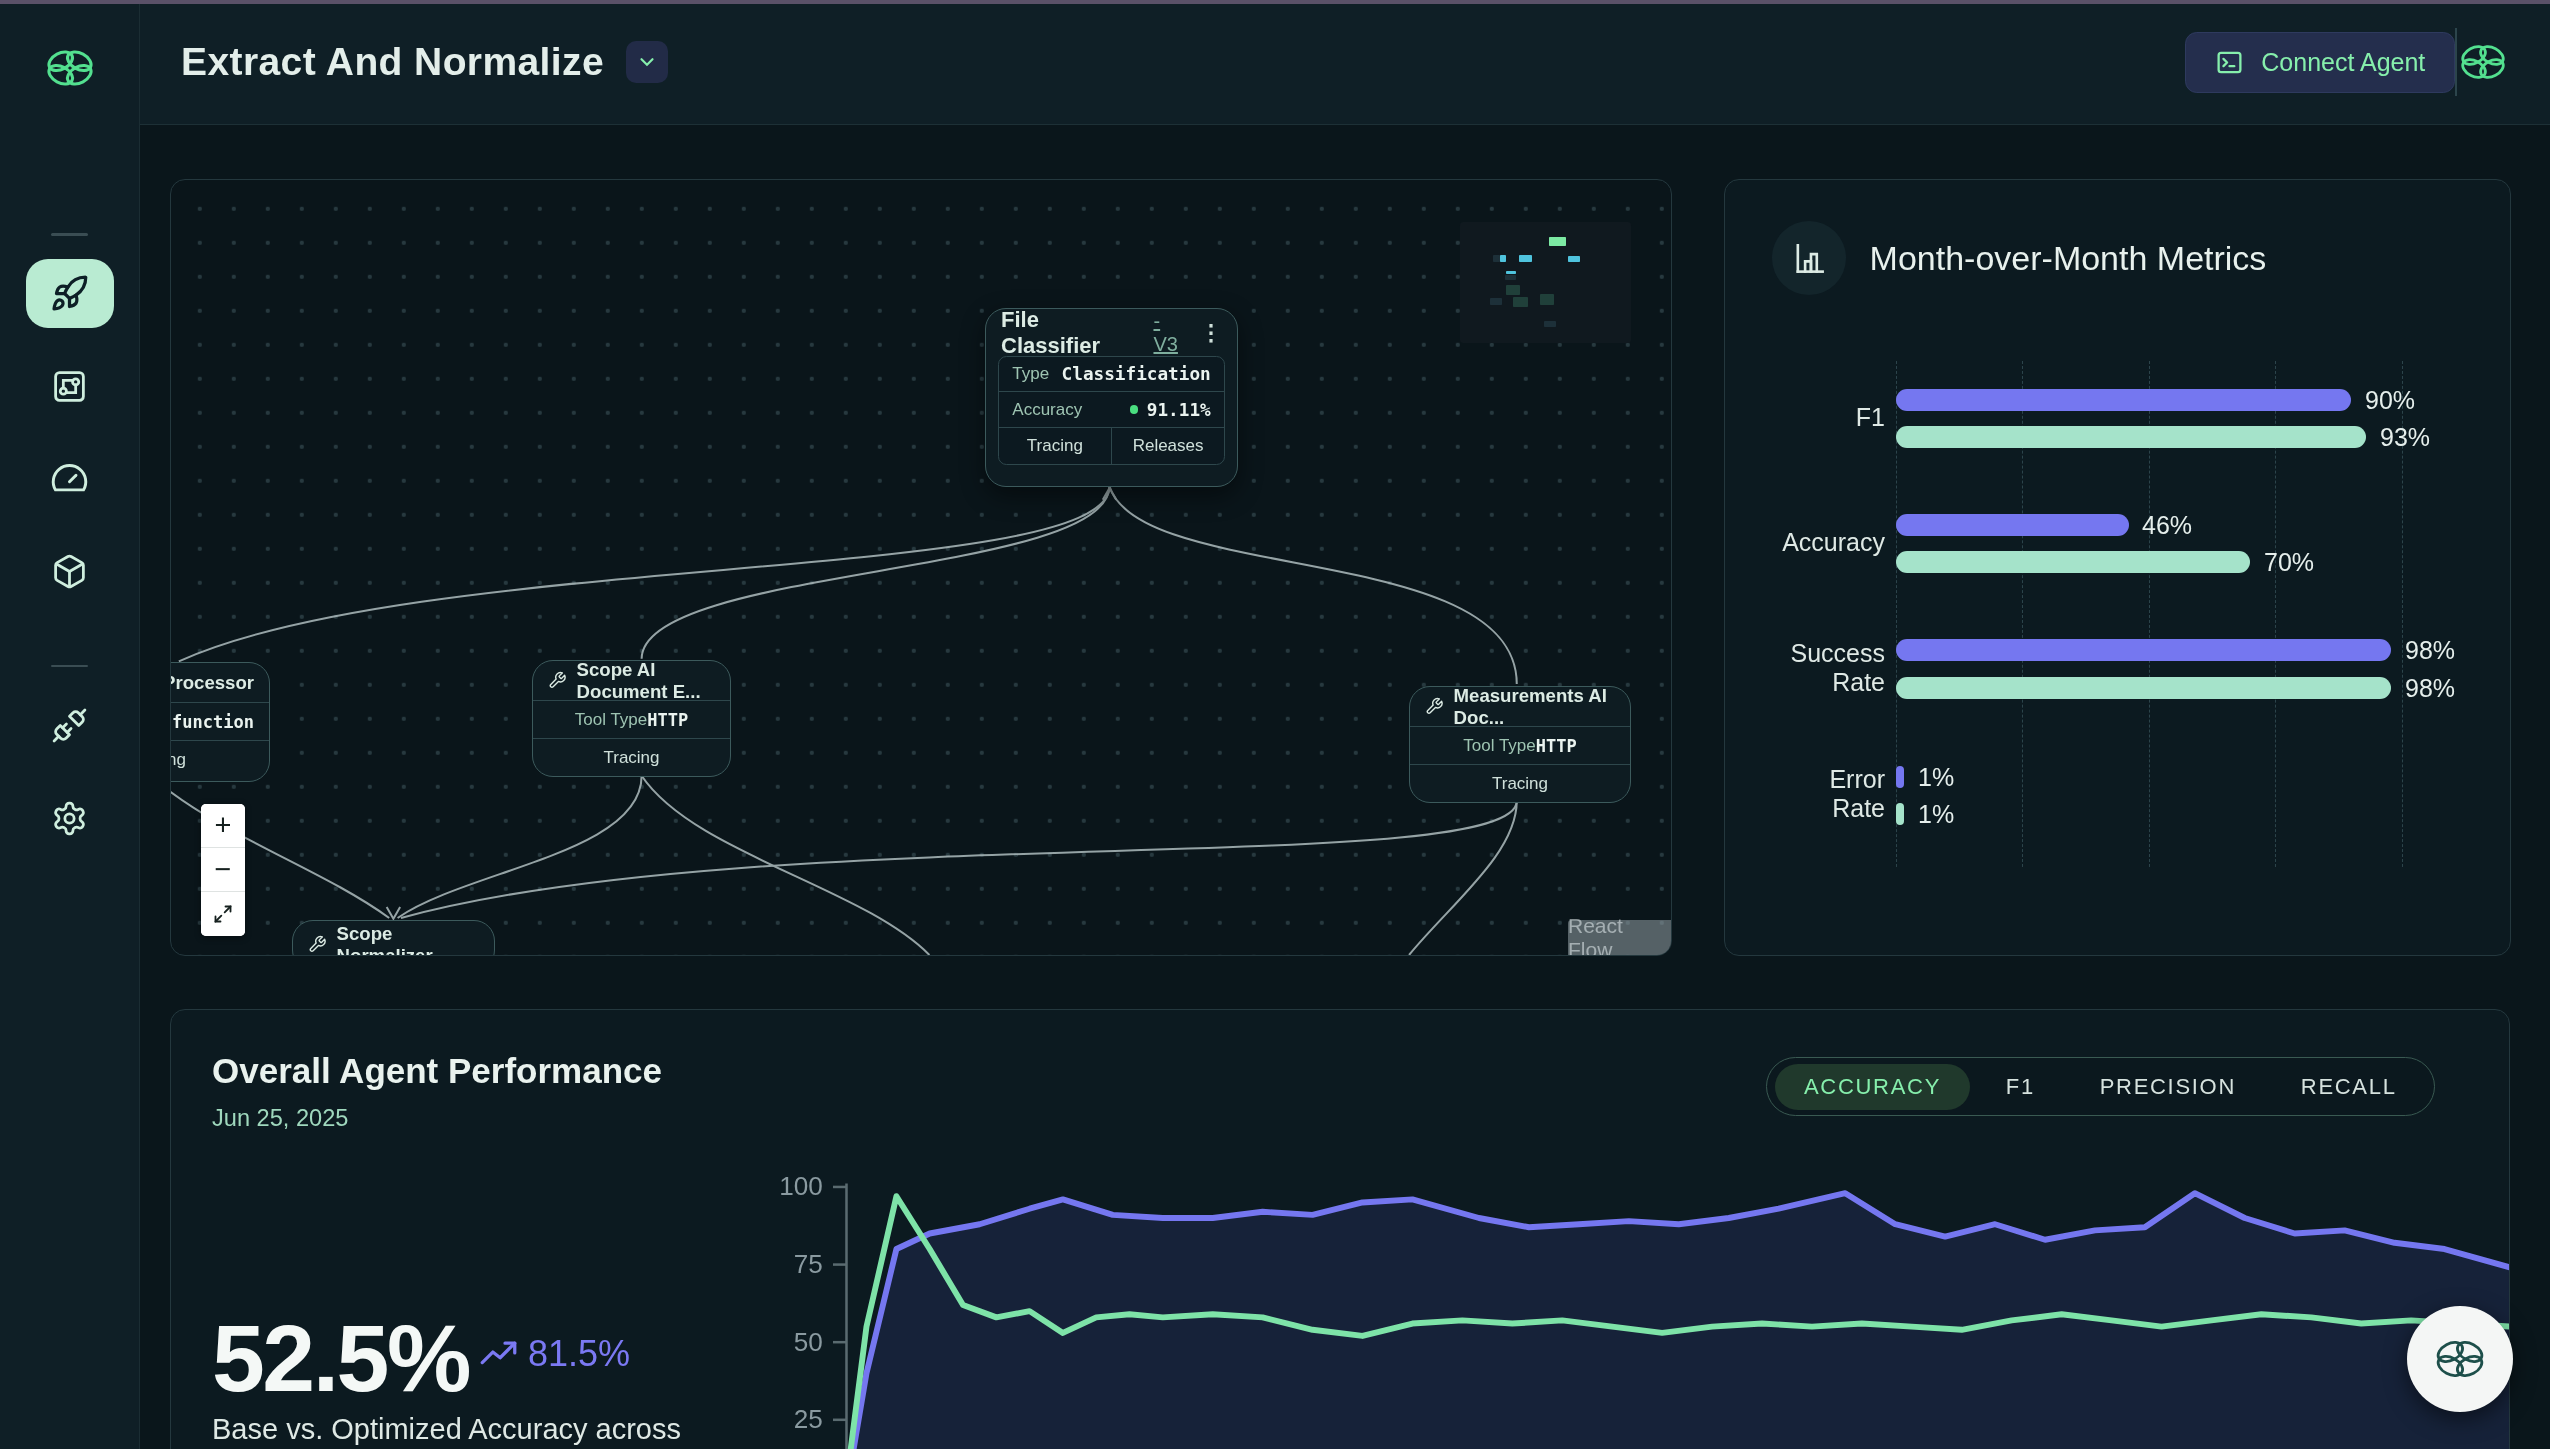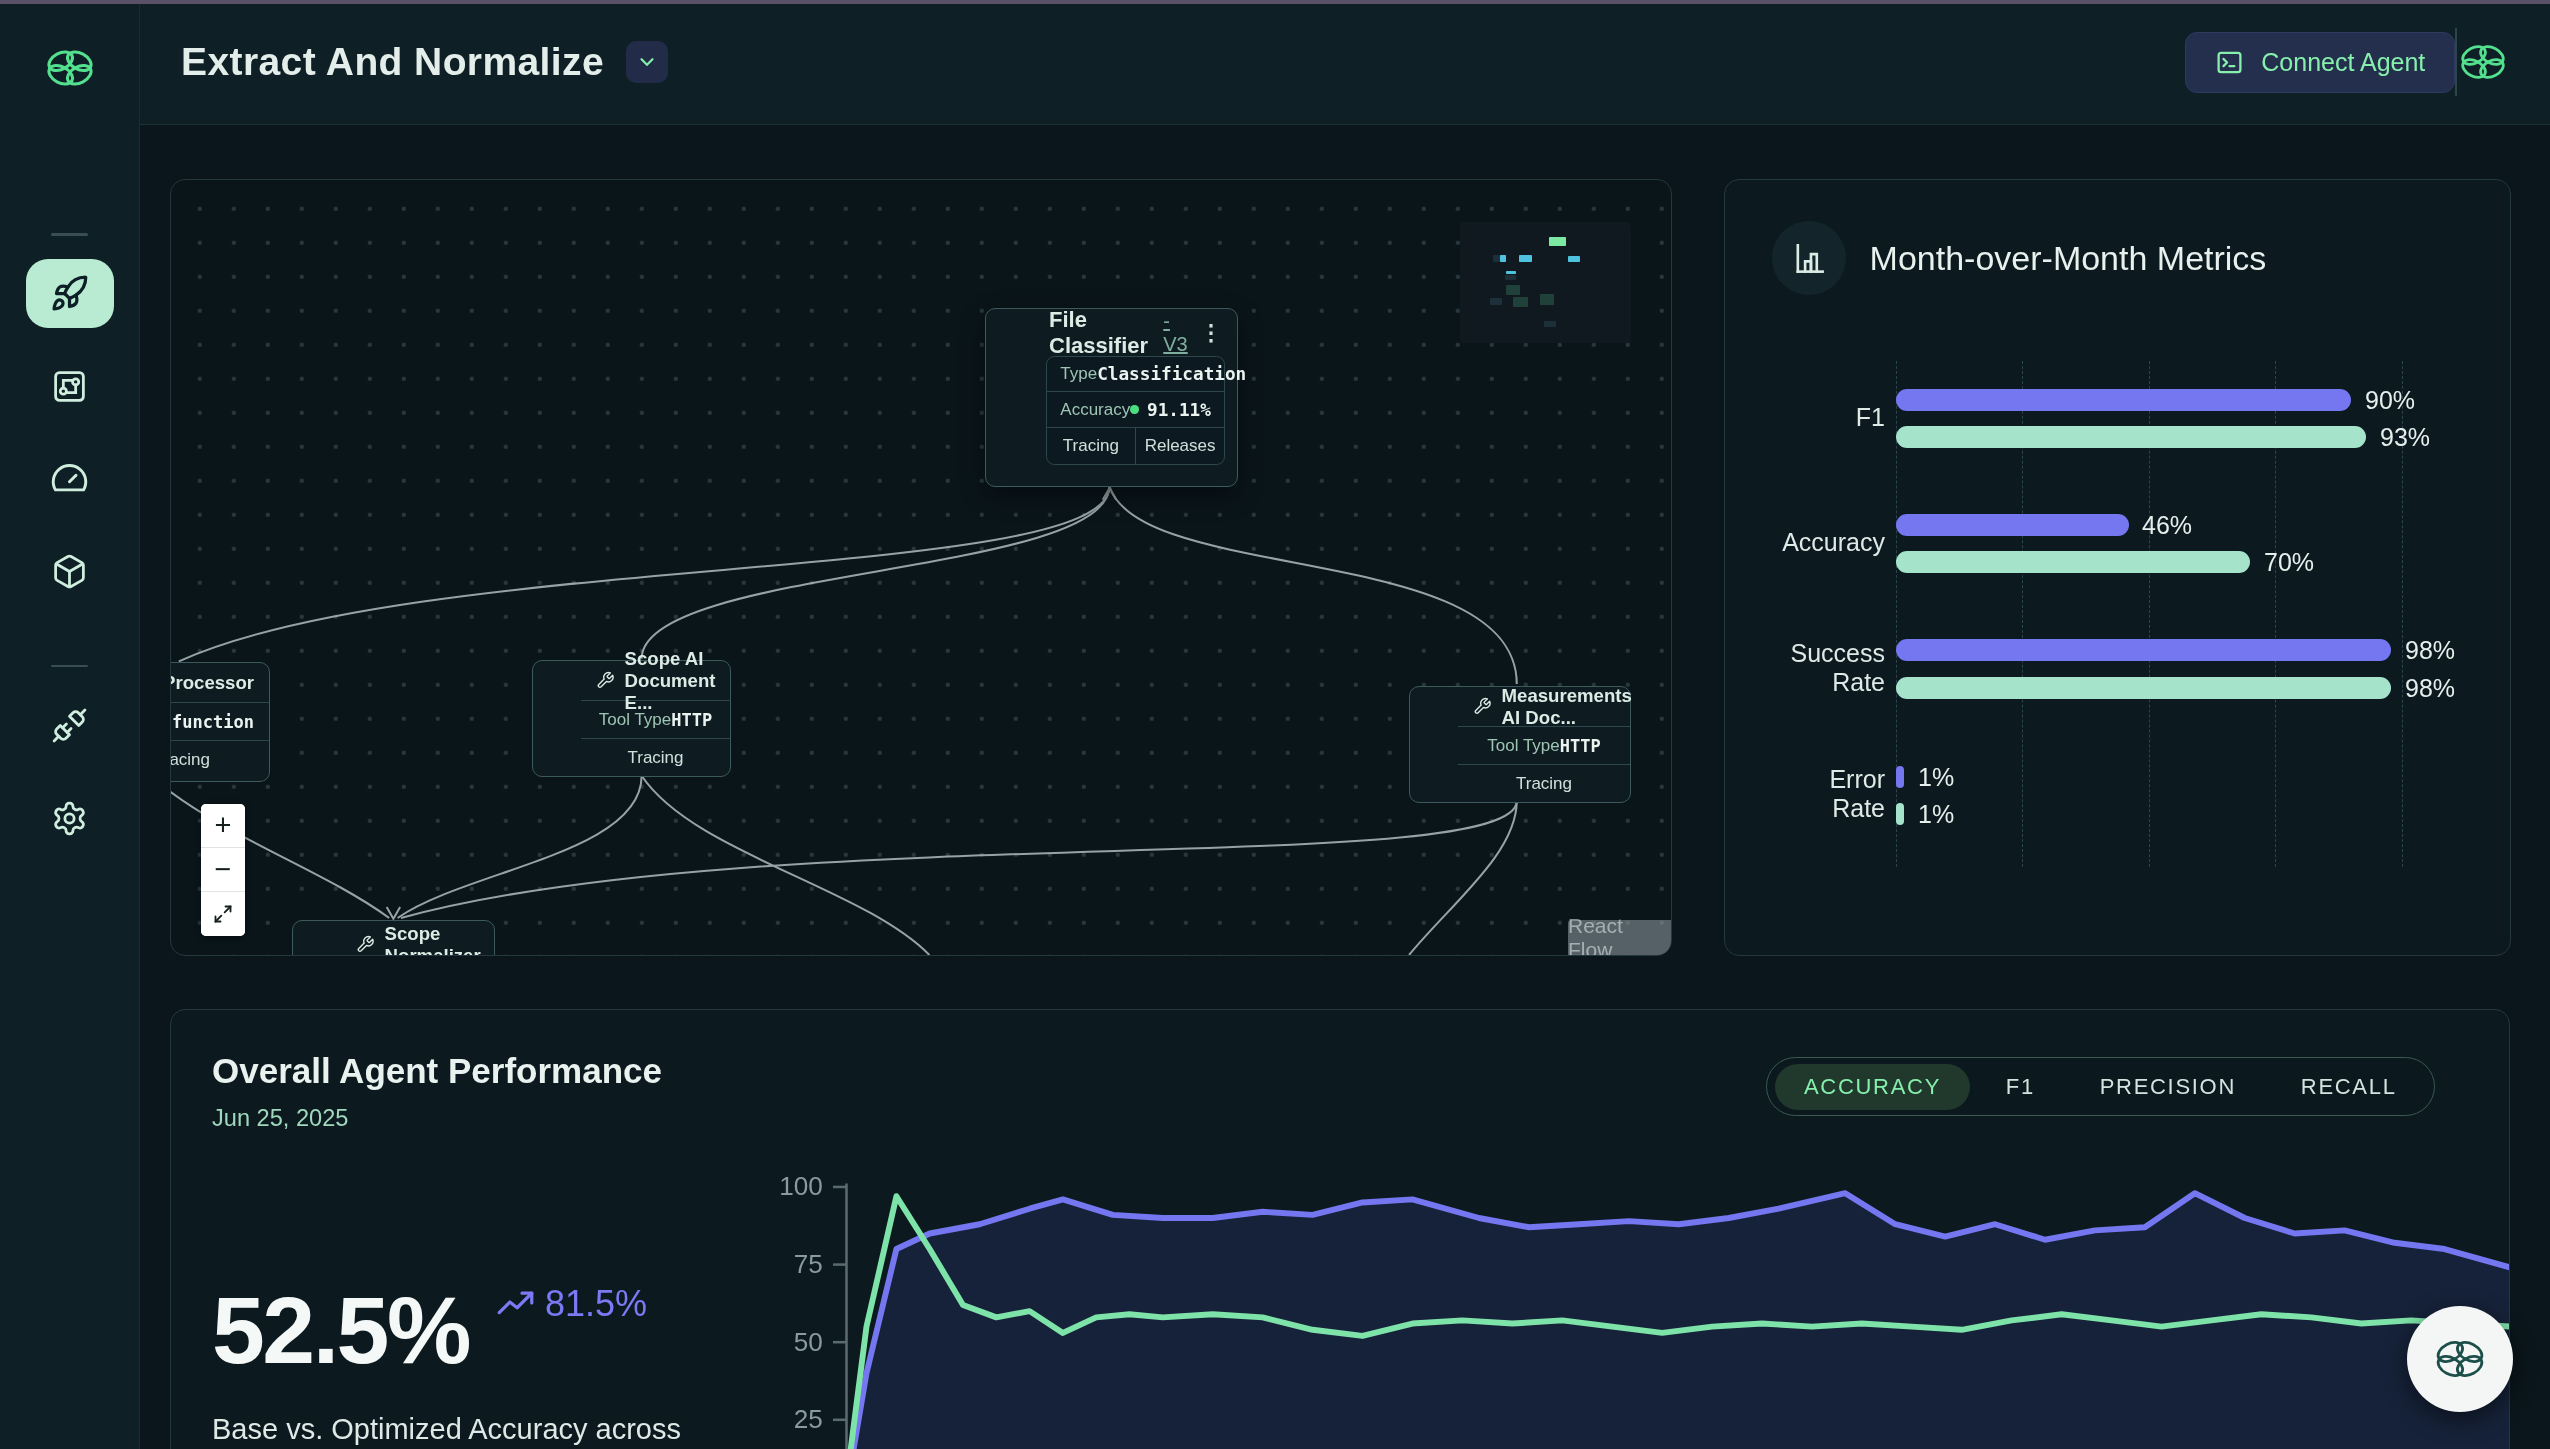--- a/index.html
+++ b/index.html
@@ -37,21 +37,21 @@
 
   
   .panel{position:absolute;background:var(--panel);border:1.3px solid var(--border);border-radius:15px;}
   .flow-panel{left:170px;top:179px;width:1502px;height:777px;background:var(--panel2);overflow:hidden;
     background-image:radial-gradient(circle,#27393f 1.9px,transparent 2.4px);background-size:34px 34px;background-position:11.8px 11.8px;}
   .metrics-panel{left:1724px;top:179px;width:787px;height:777px;overflow:hidden;}
   .perf-panel{left:170px;top:1009px;width:2340px;height:473px;overflow:hidden;}
 
   
   .edges{position:absolute;left:0;top:0;width:100%;height:100%;}
-  .node{position:absolute;background:var(--nodebg);border:1.3px solid var(--nodeborder);border-radius:10px;cursor:pointer;padding-left:48px;}
+  .node{position:absolute;background:var(--nodebg);border:1.3px solid var(--nodeborder);border-radius:21px;cursor:pointer;}
   .node-head{display:flex;align-items:center;gap:10px;padding:0 15px;font-weight:700;color:#dcebe4;}
   .fc{left:814px;top:128px;width:253px;height:179px;box-shadow:0 8.4px 25px rgba(0,0,0,.45);}
   .fc .node-head{height:47px;font-size:22px;}
   .fc .ver{font-weight:400;color:#7fae9e;font-size:20px;text-decoration:underline;}
   .fc .kebab{margin-left:auto;color:#cfe0da;font-size:22px;letter-spacing:0;cursor:pointer;}
   .fc-box{margin:0 11.8px;border:1.3px solid #2e474c;border-radius:8.4px;background:#0c1920;}
   .fc-row{display:flex;align-items:center;justify-content:space-between;height:35px;padding:0 13.5px;}
   .fc-row .lbl{color:var(--muted);font-size:17px;}
   .fc-row .val{font-family:"DejaVu Sans Mono",monospace;font-weight:700;font-size:17.7px;color:#eaf3ef;display:flex;align-items:center;gap:8.4px;}
   .dot{width:8.4px;height:8.4px;border-radius:50%;background:#4ade80;display:inline-block;}
@@ -98,21 +98,21 @@
   .m-ticks{position:absolute;left:171px;top:690px;width:506px;}
 
   
   .p-title{position:absolute;left:41px;top:41px;font-size:35px;font-weight:700;color:#e9f2ee;}
   .p-date{position:absolute;left:41px;top:95px;font-size:23.6px;color:#9fd8bd;}
   .tabs{position:absolute;right:74px;top:47px;height:59px;border:1.7px solid #3a5a52;border-radius:843px;
     display:flex;align-items:center;padding:0 8.4px;gap:6.8px;background:rgba(10,22,27,.4);}
   .tab{padding:0 29px;height:46px;display:flex;align-items:center;border-radius:843px;
     font-size:22px;letter-spacing:1.7px;color:#d6e2de;cursor:pointer;}
   .tab.active{background:#20392c;color:var(--accent);}
-  .bigstat{position:absolute;left:41px;top:273px;display:flex;align-items:flex-start;gap:27px;}
+  .bigstat{position:absolute;left:41px;top:301px;display:flex;align-items:center;gap:10px;}
   .big-num{font-size:95px;font-weight:700;color:#f4f8f6;letter-spacing:-2.5px;line-height:1;}
   .delta{display:flex;align-items:center;gap:10px;margin-bottom:8.4px;}
   .delta-num{font-size:36px;color:#7b79f3;}
   .p-sub{position:absolute;left:41px;top:403px;font-size:29px;color:#dfe9e5;}
   .p-chart{position:absolute;left:473px;top:165px;}
 </style>
 </head>
 <body>
 
 <div class="page">

